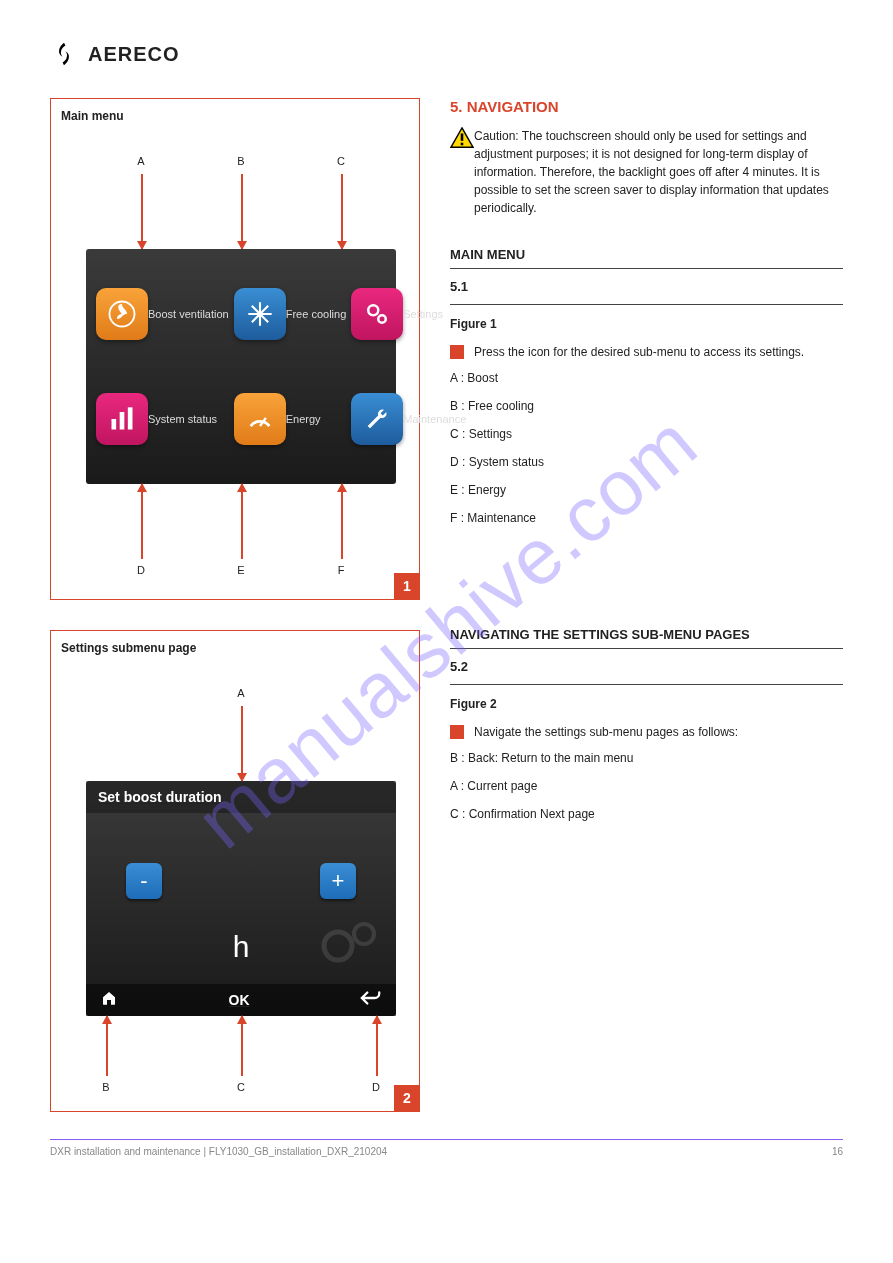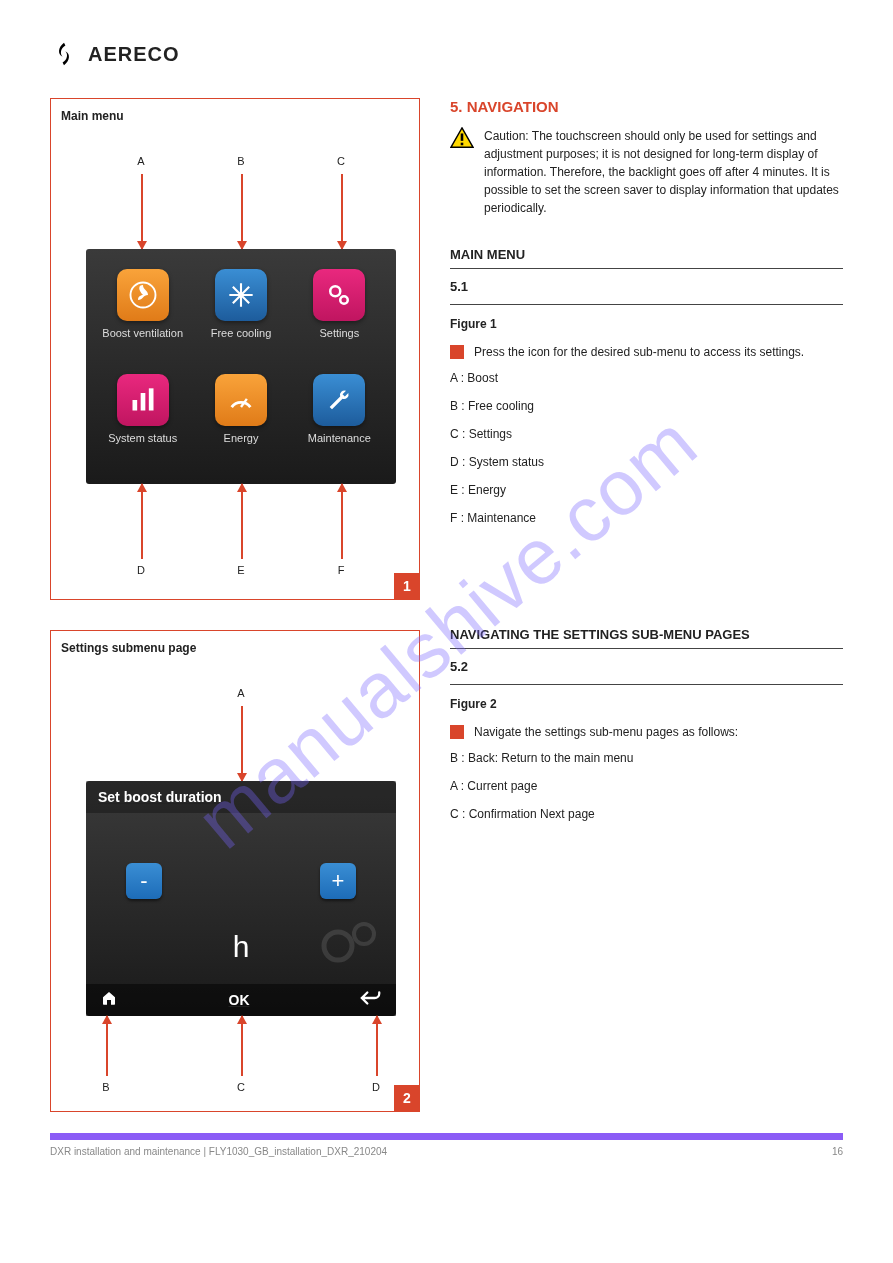--- a/index.html
+++ b/index.html
@@ -23,21 +23,21 @@
   .arrow-down { position: absolute; width: 2px; background: #d9452b; }
   .arrow-down::after { content: ''; position: absolute; bottom: -1px; left: -4px; border-left: 5px solid transparent; border-right: 5px solid transparent; border-top: 9px solid #d9452b; }
   .arrow-up { position: absolute; width: 2px; background: #d9452b; }
   .arrow-up::after { content: ''; position: absolute; top: -1px; left: -4px; border-left: 5px solid transparent; border-right: 5px solid transparent; border-bottom: 9px solid #d9452b; }
   
   .fig-label { font-size: 11px; position: absolute; text-align: center; width: 60px; }
   
   
   .screen1 { position: relative; height: 480px; }
   .screen1-img { position: absolute; top: 140px; left: 25px; width: 310px; height: 235px; background: linear-gradient(180deg, #3a3a3a 0%, #1a1a1a 100%); border-radius: 3px; padding: 20px 10px; display: grid; grid-template-columns: repeat(3, 1fr); grid-template-rows: repeat(2, 1fr); gap: 15px 5px; }
-  .app-tile { display: flex; flex-direction: column; align-items: center; gap: 6px; }
+  .app-tile { display: flex; flex-direction: row; align-items: center; }
   .tile-icon { width: 52px; height: 52px; border-radius: 10px; display: flex; align-items: center; justify-content: center; box-shadow: 0 2px 4px rgba(0,0,0,0.4); }
   .tile-label { color: #ddd; font-size: 11px; white-space: nowrap; }
   .icon-orange { background: linear-gradient(180deg, #f9a33a, #e07b18); }
   .icon-blue { background: linear-gradient(180deg, #3a8ed4, #1d5c9c); }
   .icon-pink { background: linear-gradient(180deg, #e9287e, #c01560); }
   
   .fig-no { position: absolute; bottom: 0; right: -1px; width: 26px; height: 26px; background: #d9452b; color: #fff; font-size: 14px; font-weight: 700; display: flex; align-items: center; justify-content: center; }
   
   
   .screen2 { position: relative; height: 460px; }
@@ -50,30 +50,30 @@
   .s2-h { position: absolute; bottom: 20px; left: 50%; transform: translateX(-50%); color: #fff; font-size: 30px; font-weight: 400; }
   .s2-gears { position: absolute; bottom: 10px; right: 10px; opacity: 0.25; }
   .s2-bottom { height: 32px; background: rgba(0,0,0,0.5); display: flex; align-items: center; justify-content: space-between; padding: 0 14px; color: #fff; font-size: 14px; font-weight: 700; }
   .s2-home { font-size: 16px; }
   .s2-back { font-size: 18px; }
   
   
   .right-block { margin-bottom: 40px; }
   .sec-title { font-size: 15px; font-weight: 700; color: #d9452b; margin-bottom: 12px; }
   .para { font-size: 12px; line-height: 1.5; margin-bottom: 10px; }
-  .warning-row { display: flex; gap: 10px; margin-bottom: 14px; }
+  .warning-row { display: flex; margin-bottom: 14px; }
   .warn-icon { width: 24px; height: 22px; flex-shrink: 0; }
   .sub-head { font-size: 13px; font-weight: 700; margin: 20px 0 4px; text-transform: uppercase; }
   .divider { border: none; border-top: 1px solid #444; margin: 6px 0 10px; }
   .sub-num { font-size: 13px; font-weight: 700; margin-bottom: 10px; }
   .step { display: flex; gap: 10px; margin-bottom: 8px; }
   .bullet { width: 14px; height: 14px; background: #d9452b; flex-shrink: 0; margin-top: 2px; }
   .step-text { font-size: 12px; line-height: 1.5; }
   
-  .footer { position: absolute; bottom: 25px; left: 50px; right: 50px; border-top: 7px solid #8b5cf6; padding-top: 6px; display: flex; justify-content: space-between; font-size: 10px; color: #888; }
+  .footer { position: absolute; bottom: 25px; left: 50px; right: 50px; border-top: 1px solid #8b5cf6; padding-top: 6px; display: flex; justify-content: space-between; font-size: 10px; color: #888; }
 </style>
 </head>
 <body>
 
 <div class="watermark">manualshive.com</div>
 
 <div class="page">
   <div class="header">
     <span class="logo-icon">
       <svg viewBox="0 0 40 40">

